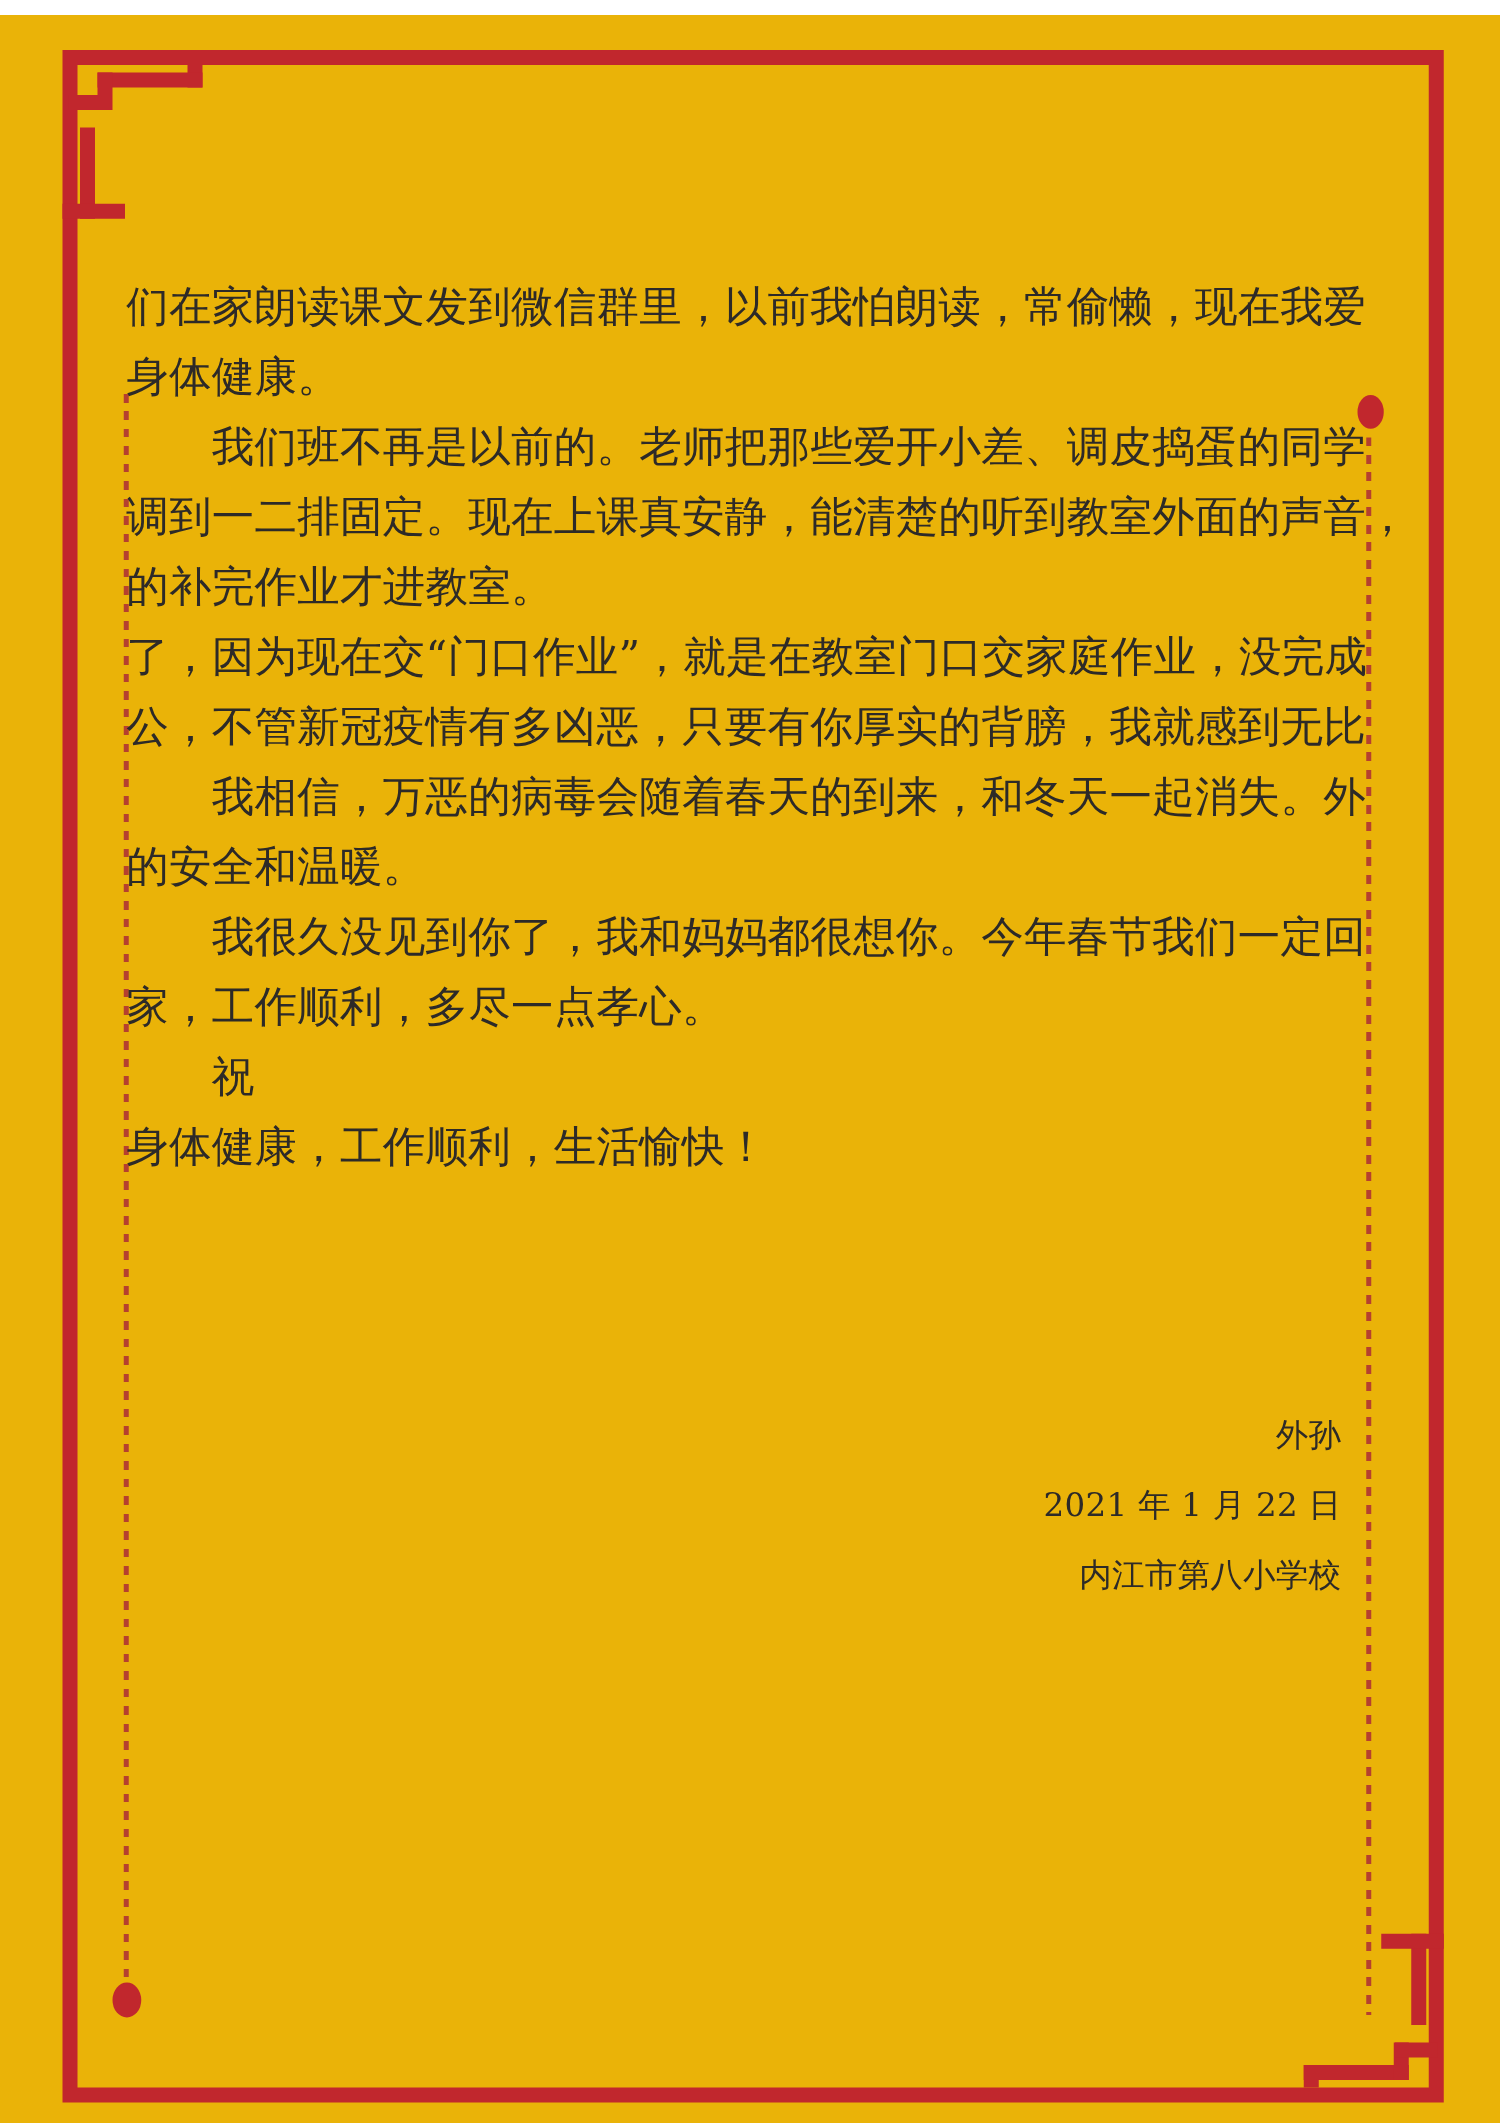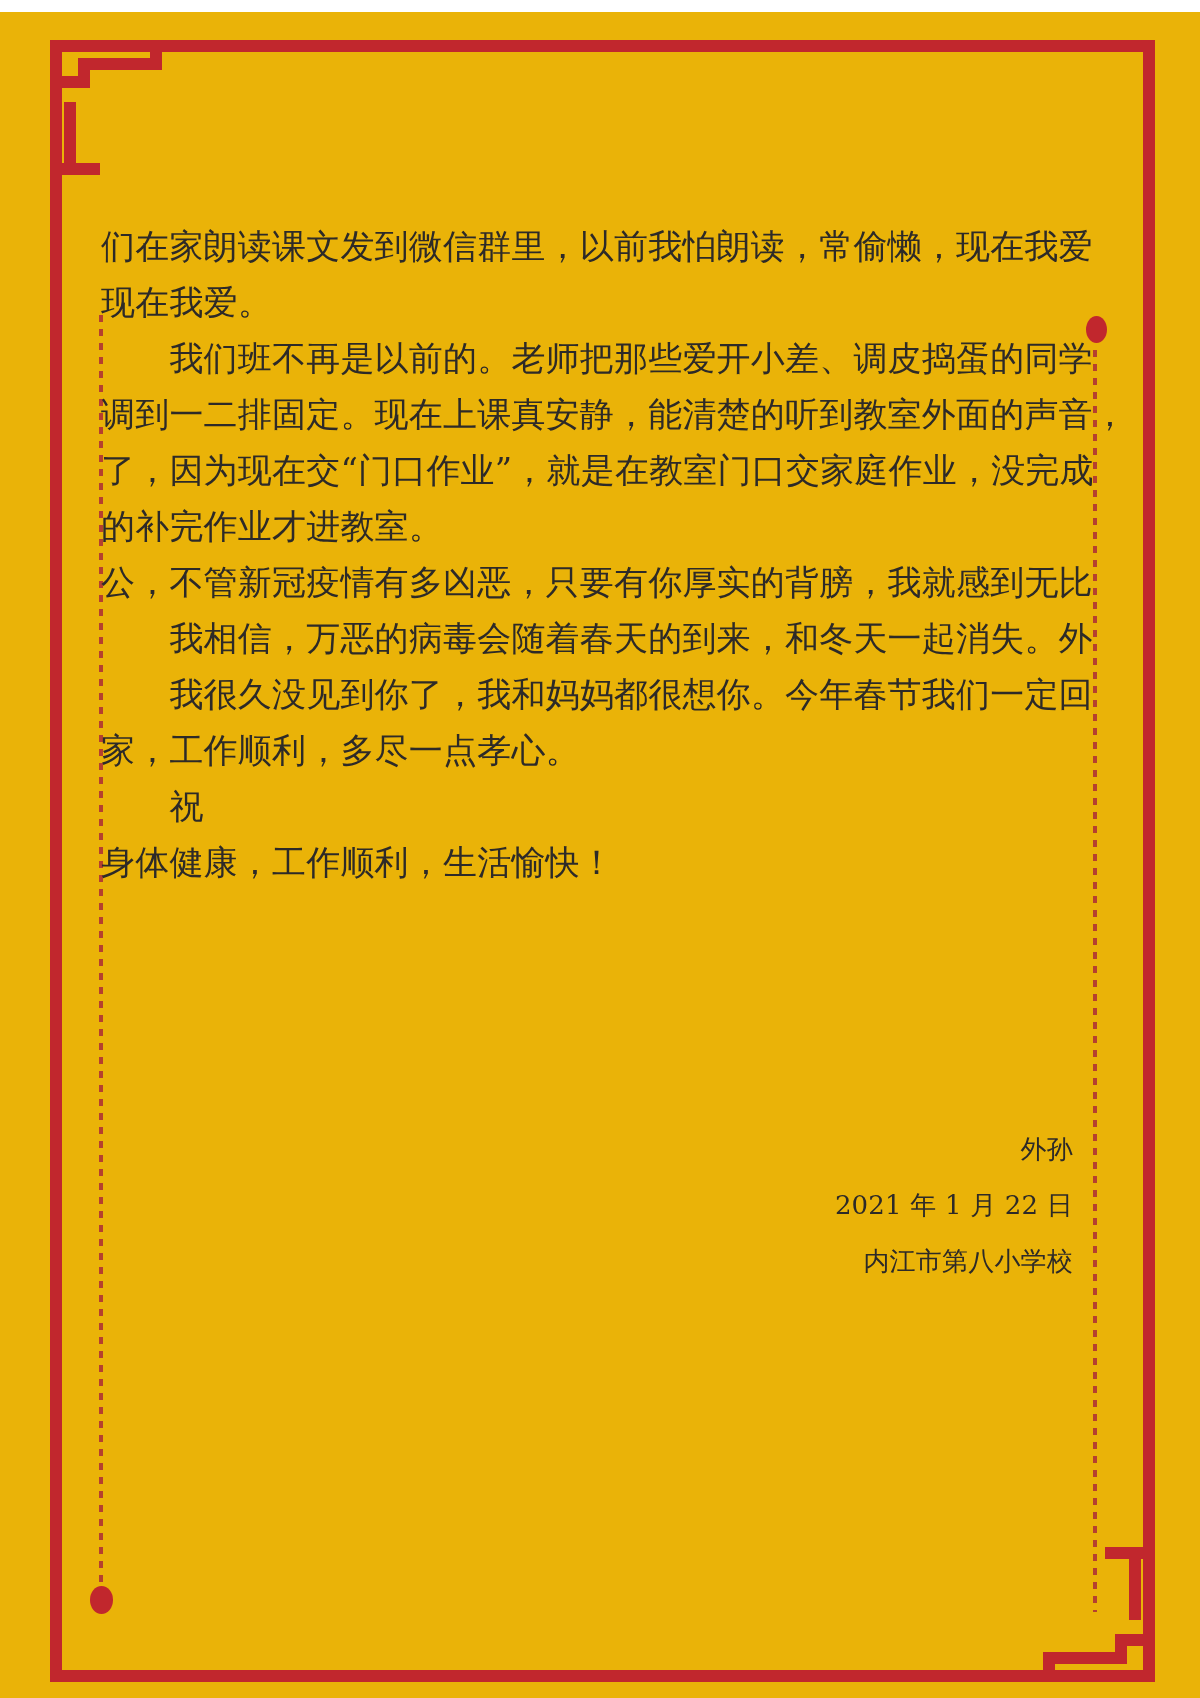--- a/index.html
+++ b/index.html
@@ -102,27 +102,28 @@
     <i class="seg" style="left:1105px; top:1535px; width:50px; height:12px;"></i>
   </div>
 
   <div class="dash-line left"></div>
   <div class="dash-line right"></div>
   <div class="dot bottom-left"></div>
   <div class="dot top-right"></div>
 
   <div class="body-text">
     <div class="line">们在家朗读课文发到微信群里，以前我怕朗读，常偷懒，现在我爱</div>
-    <div class="line">现在我爱。</div>
+    <div class="line">身体健康。</div>
     <div class="line">　　我们班不再是以前的。老师把那些爱开小差、调皮捣蛋的同学</div>
     <div class="line">调到一二排固定。现在上课真安静，能清楚的听到教室外面的声音，</div>
+    <div class="line">的补完作业才进教室。</div>
     <div class="line">了，因为现在交“门口作业”，就是在教室门口交家庭作业，没完成</div>
-    <div class="line">的补完作业才进教室。</div>
     <div class="line">公，不管新冠疫情有多凶恶，只要有你厚实的背膀，我就感到无比</div>
     <div class="line">　　我相信，万恶的病毒会随着春天的到来，和冬天一起消失。外</div>
+    <div class="line">的安全和温暖。</div>
     <div class="line">　　我很久没见到你了，我和妈妈都很想你。今年春节我们一定回</div>
     <div class="line">家，工作顺利，多尽一点孝心。</div>
     <div class="line">　　祝</div>
     <div class="line">身体健康，工作顺利，生活愉快！</div>
   </div>
 
   <div class="signature">
     <div class="line">外孙</div>
     <div class="line">2021 年 1 月 22 日</div>
     <div class="line">内江市第八小学校</div>

